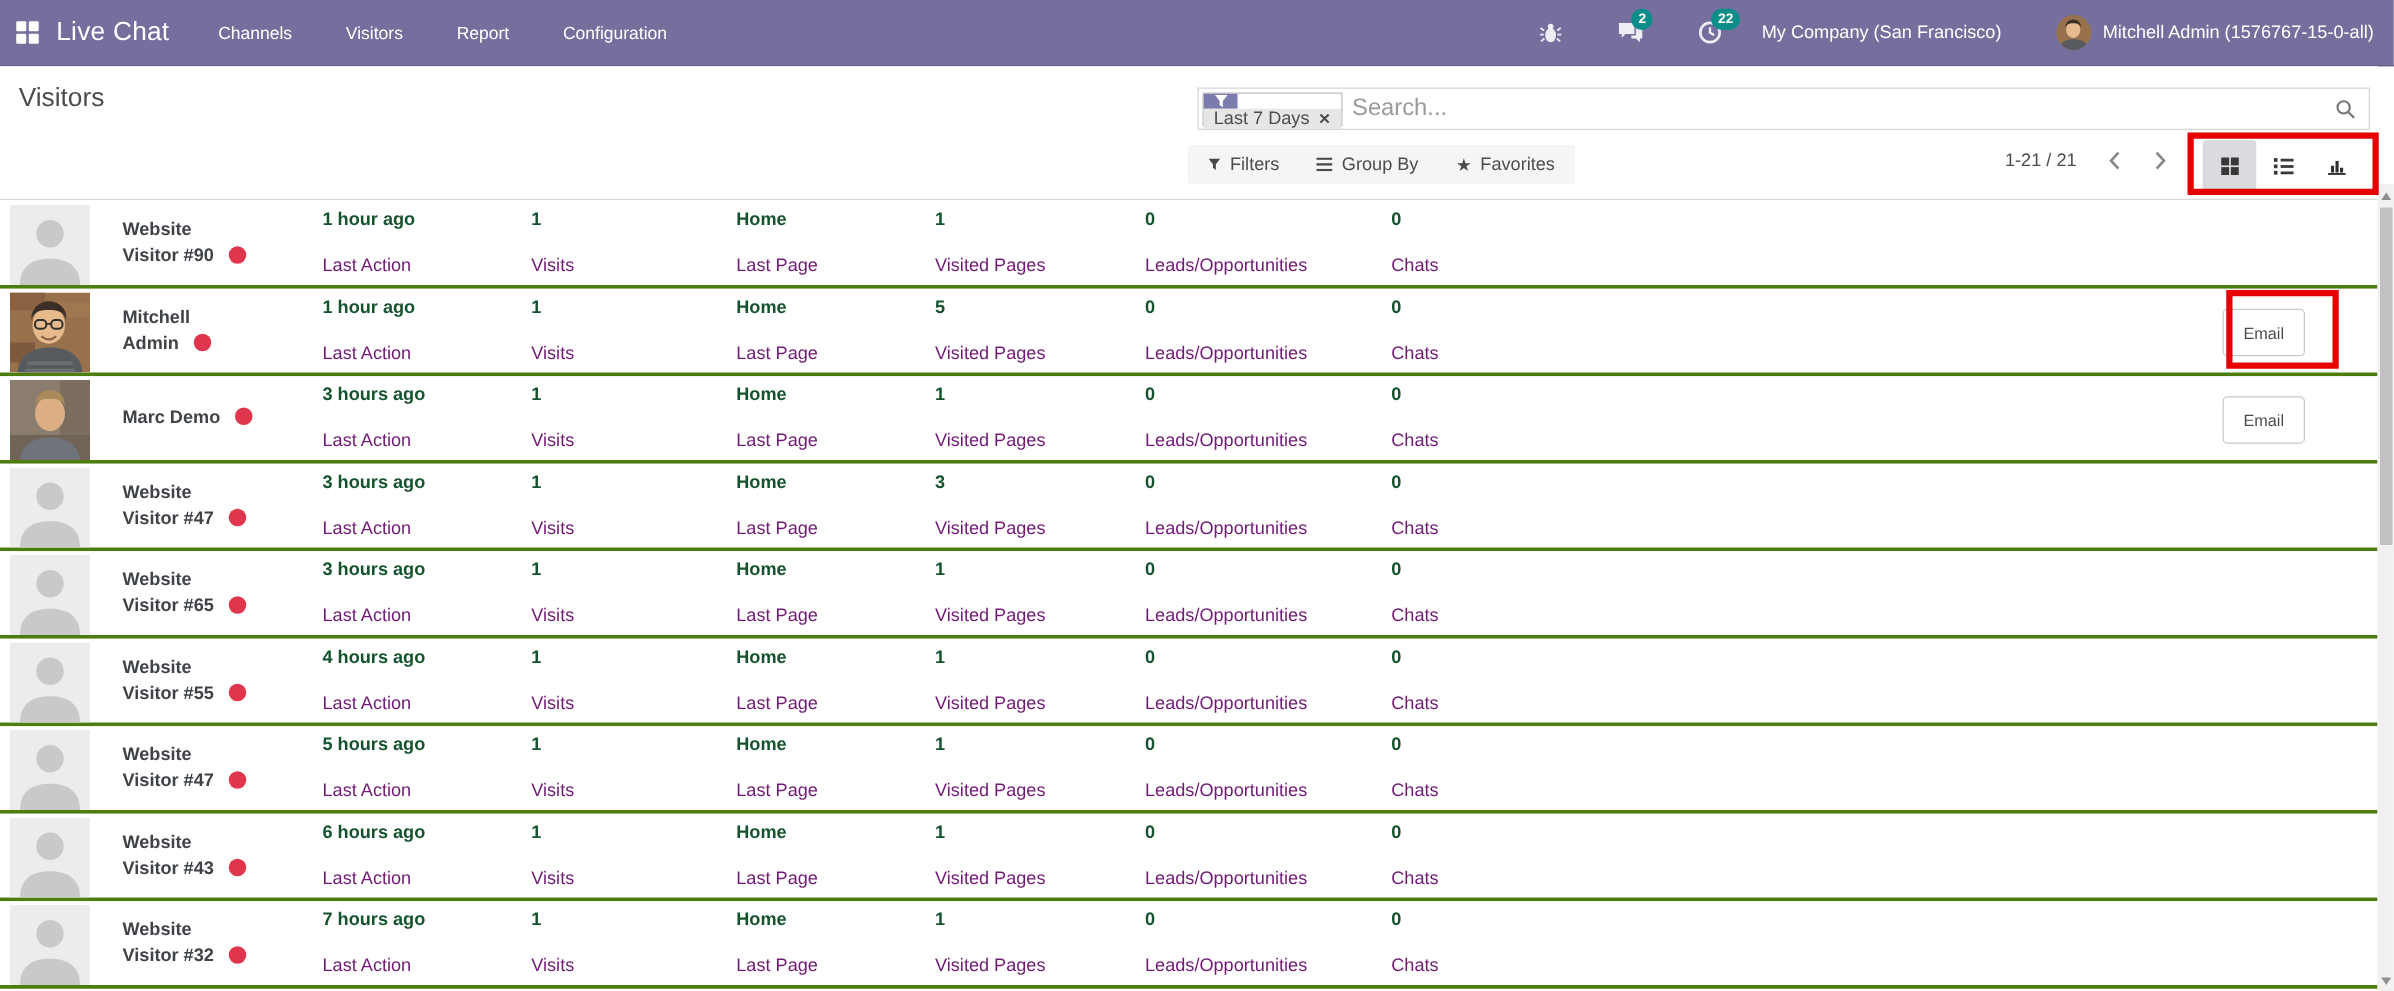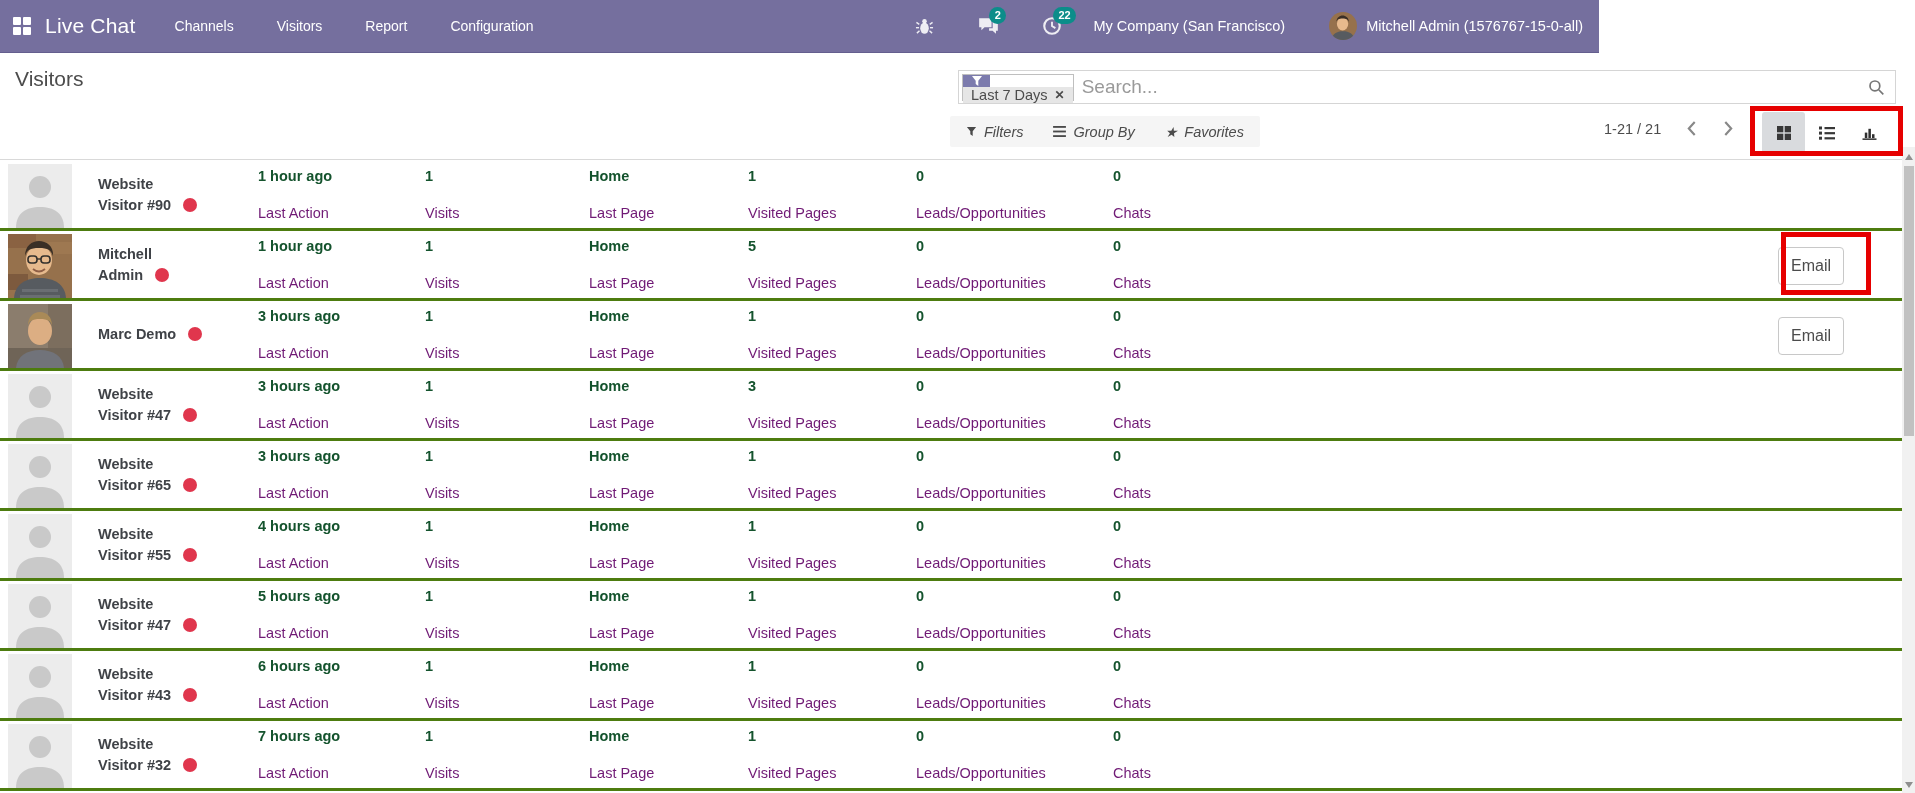--- a/index.html
+++ b/index.html
@@ -1,20 +1,20 @@
 <!DOCTYPE html>
 <html><head>
 <meta charset="utf-8">
 <style>
   * { box-sizing: border-box; margin: 0; padding: 0; }
   html,body { width:1915px; height:793px; overflow:hidden; background:#fff;
               font-family:"Liberation Sans", sans-serif; }
 
   
-  .navbar { position:absolute; left:0; top:0; width:1599px; height:53px;
+  .navbar { position:absolute; left:0; top:0; width:1915px; height:53px;
             background:#756f9e; border-bottom:1px solid #645e8e;
             display:flex; align-items:center; color:#fff; }
   .apps-icon { margin-left:13px; display:grid; grid-template-columns:8px 8px;
                grid-auto-rows:8px; gap:2px; cursor:pointer; }
   .apps-icon span { background:#fff; border-radius:1px; }
   .brand { font-size:21px; margin-left:14px; letter-spacing:.2px; white-space:nowrap; }
   .top-menu { display:flex; margin-left:33px; gap:31px; font-size:14px; }
   .top-menu .menu-item { padding:4px 6px; cursor:pointer; white-space:nowrap; }
   .systray { margin-left:auto; display:flex; align-items:center; margin-right:16px; }
   .tray-ico { position:relative; margin-left:42px; width:22px; height:22px;
@@ -41,21 +41,21 @@
   .facet-body { background:#e6e6e6; display:flex; align-items:center; padding:0 8px;
                 font-size:14.5px; color:#4c4c4c; gap:7px; }
   .facet-x { font-size:12px; font-weight:bold; color:#4a4a4a; cursor:pointer; }
   .search-input { flex:1; border:none; outline:none; font-size:19px; color:#555;
                   padding:0 8px; font-family:"Liberation Sans",sans-serif; background:transparent; }
   .search-input::placeholder { color:#9a9a9a; }
   .search-glass { margin-right:10px; cursor:pointer; display:flex; }
 
   .filter-bar { position:absolute; left:950px; top:63px; height:31px;
                 background:#f5f5f5; border-radius:2px; display:flex; align-items:center;
-                padding:0 16px; gap:30px;font-style:italic; }
+                padding:0 16px; gap:30px; }
   .fbtn { display:flex; align-items:center; gap:7px; font-size:14.5px; color:#4c4c4c;
           cursor:pointer; white-space:nowrap; }
   .fbtn .star { font-size:14px; color:#4c4c4c; }
 
   .pager { position:absolute; left:1604px; top:66px; display:flex; align-items:center; gap:24px; }
   .pager-text { font-size:14.5px; color:#4c4c4c; white-space:nowrap; }
   .pg-btn { cursor:pointer; display:flex; padding:2px; }
 
   .switcher { position:absolute; left:1762px; top:59px; display:flex; }
   .sw-btn { width:43px; height:41px; display:flex; align-items:center; justify-content:center;
@@ -73,21 +73,21 @@
   .av-mitchell  .av-mitchell-svg,
   .av-marc      .av-marc-svg { display:block; }
   .cell { line-height:21px; font-size:14.5px; }
   .cell .v  { color:#14532d; font-weight:bold; }
   .cell .lab{ color:#701a75;margin-top:16px; }
   .name-cell .l1, .name-cell .l2 { color:#3f4247; font-weight:bold; white-space:nowrap; }
   .dot { display:none; width:14px; height:14px; border-radius:50%; background:#e0364d;
          margin-left:12px; vertical-align:-2px; }
   .email-btn { position:absolute; right:58px; top:16px; width:66px; height:38px;
                background:#fff; border:1px solid #c8c8c8; border-radius:4px;
-               font-size:16px; color:#4c4c4c; display:flex; align-items:center;
+               font-size:13px; color:#4c4c4c; display:flex; align-items:center;
                justify-content:center; cursor:pointer; }
 
   
   .scrollbar { position:absolute; right:0; top:147px; width:13px; height:646px; background:#f1f1f1; }
   .sb-up { position:absolute; top:7px; left:2.5px; width:0; height:0;
            border-left:4px solid transparent; border-right:4px solid transparent;
            border-bottom:6px solid #8f8f8f; cursor:pointer; }
   .sb-down { position:absolute; bottom:5px; left:2.5px; width:0; height:0;
            border-left:4px solid transparent; border-right:4px solid transparent;
            border-top:6px solid #8f8f8f; cursor:pointer; }

